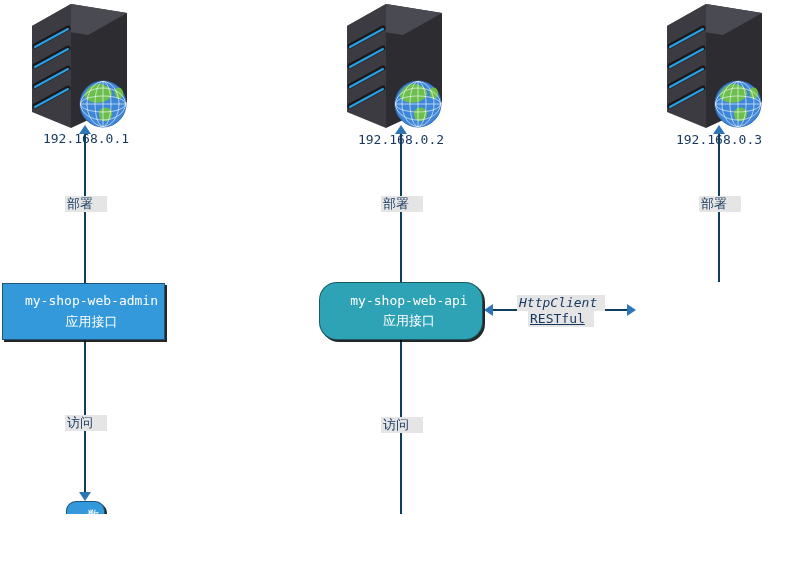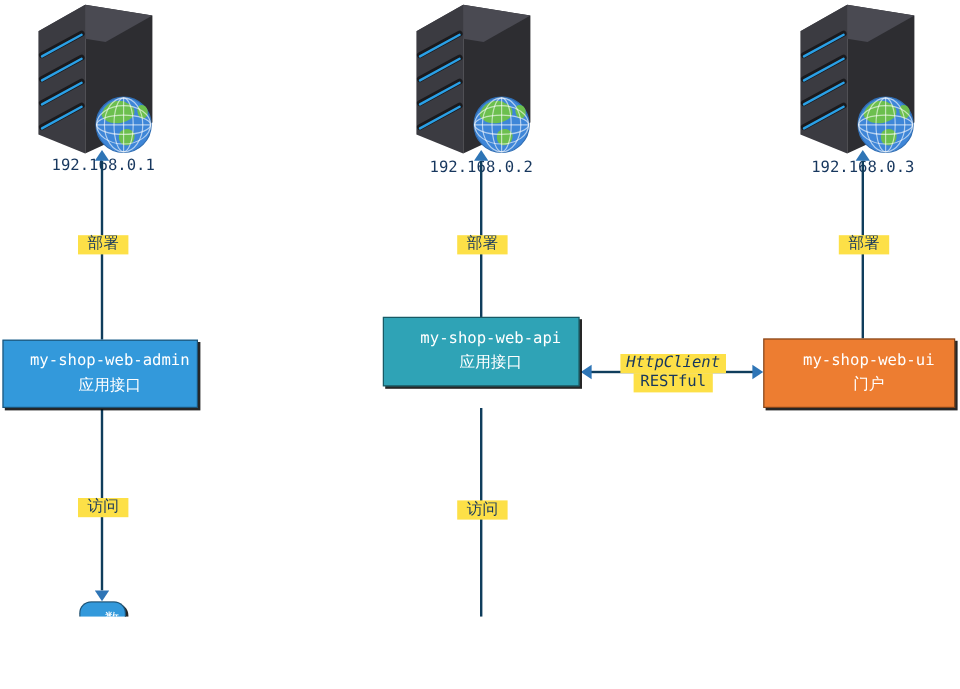--- a/index.html
+++ b/index.html
@@ -23,34 +23,34 @@
     font:13px "DejaVu Sans Mono",monospace;color:var(--labeltext);
   }
   .vline{position:absolute;width:2px;background:var(--line);}
   .hline{position:absolute;height:2px;background:var(--line);}
   .head{position:absolute;width:0;height:0;}
   .head.up{border-left:6px solid transparent;border-right:6px solid transparent;border-bottom:9px solid var(--head);}
   .head.down{border-left:6px solid transparent;border-right:6px solid transparent;border-top:9px solid var(--head);}
   .head.left{border-top:6px solid transparent;border-bottom:6px solid transparent;border-right:9px solid var(--head);}
   .head.right{border-top:6px solid transparent;border-bottom:6px solid transparent;border-left:9px solid var(--head);}
   .edge-label{
-    position:absolute;background:#fde047;color:var(--labeltext);
-    font:13px/16px "DejaVu Sans Mono",monospace;text-align:center;
+    position:absolute;background:#e5e5e5;color:var(--labeltext);
+    font:13px/16px "DejaVu Sans Mono",monospace;text-align:left;
     padding:0 2px;white-space:nowrap;
   }
   .node{
     position:absolute;display:flex;flex-direction:column;justify-content:center;
     align-items:center;color:#fff;box-sizing:border-box;
     font:13px/1.55 "DejaVu Sans Mono",monospace;
     border:1px solid rgba(0,0,0,0.45);
     box-shadow:2px 2px 0 rgba(0,0,0,0.85);
     padding-left:16px;
   }
   .node.admin{left:2px;top:283px;width:163px;height:57px;background:var(--admin);}
-  .node.api{left:319px;top:264px;width:164px;height:58px;background:var(--api);}
+  .node.api{left:319px;top:282px;width:164px;height:58px;background:var(--api);border-radius:18px;}
   .node.ui{left:636px;top:282px;width:160px;height:58px;background:var(--ui);}
   .node.db{
     left:66px;top:501px;width:39px;height:67px;background:var(--db);
     border-radius:10px;font:12px/1.6 "DejaVu Sans Mono",monospace;
   }
   .watermark{
     position:absolute;right:12px;top:546px;color:var(--watermark);
     font:15px "Liberation Sans",sans-serif;letter-spacing:0.5px;
   }
 </style>
@@ -168,45 +168,41 @@
   <div class="edge-label" style="left:381px;top:196px;width:38px;">部署</div>
 
   <div class="vline" style="left:718px;top:134px;height:148px;"></div>
   <div class="head up" style="left:713px;top:125px;"></div>
   <div class="edge-label" style="left:699px;top:196px;width:38px;">部署</div>
 
   <div class="hline" style="left:492px;top:309px;width:136px;"></div>
   <div class="head left" style="left:484px;top:304px;"></div>
   <div class="head right" style="left:627px;top:304px;"></div>
   <div class="edge-label" style="left:517px;top:295px;width:84px;font-style:italic;">HttpClient</div>
-  <div class="edge-label" style="left:528px;top:311px;width:62px;">RESTful</div>
+  <div class="edge-label" style="left:528px;top:311px;width:62px;text-decoration:underline;">RESTful</div>
 
   <div class="vline" style="left:84px;top:341px;height:151px;"></div>
   <div class="head down" style="left:79px;top:492px;"></div>
   <div class="edge-label" style="left:65px;top:415px;width:38px;">访问</div>
 
   <div class="vline" style="left:400px;top:340px;height:199px;"></div>
   <div class="hline" style="left:114px;top:537px;width:288px;"></div>
   <div class="head left" style="left:106px;top:532px;"></div>
   <div class="edge-label" style="left:381px;top:417px;width:38px;">访问</div>
 
   <div class="node admin">
     <span>my-shop-web-admin</span>
     <span>应用接口</span>
   </div>
 
   <div class="node api">
     <span>my-shop-web-api</span>
     <span>应用接口</span>
   </div>
 
-  <div class="node ui">
-    <span>my-shop-web-ui</span>
-    <span>门户</span>
-  </div>
 
   <div class="node db">
     <span>数</span>
     <span>据</span>
     <span>库</span>
   </div>
 
   <div class="watermark">https://blog.csdn.net/qq_35162536</div>
 
 </div>

